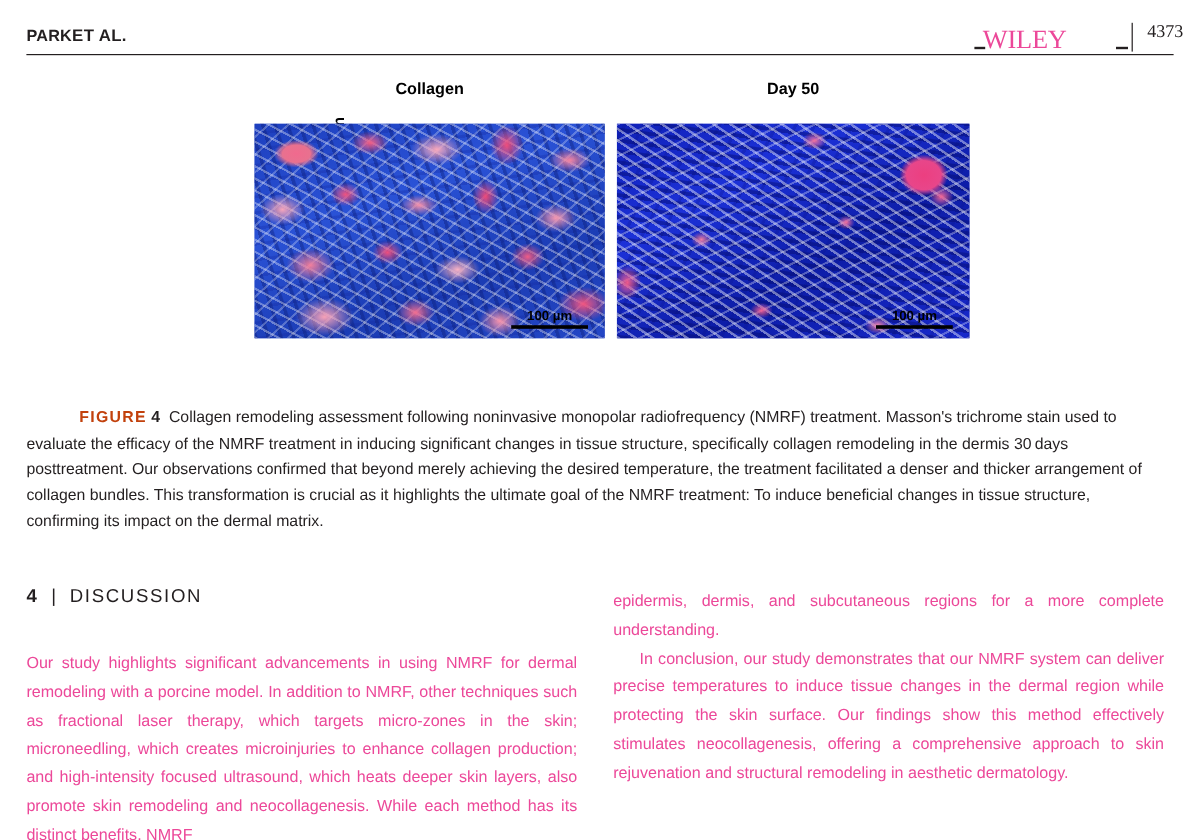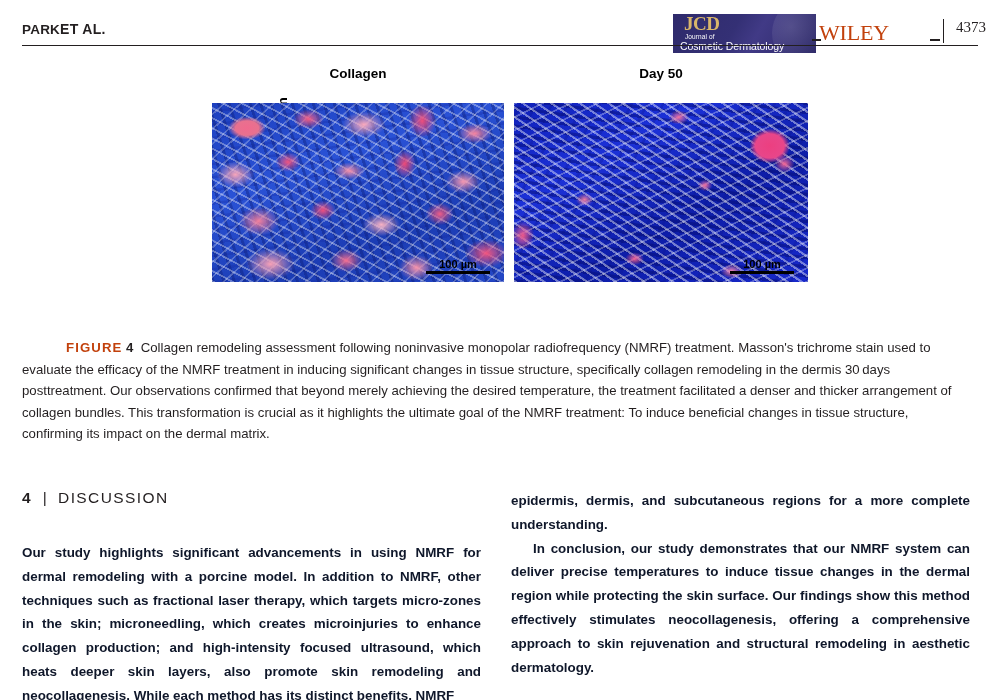--- a/index.html
+++ b/index.html
@@ -95,21 +95,21 @@
     white-space: nowrap;
   }
   .wiley-mark {
     position: absolute;
     left: 797px;
     top: 2px;
     font-family: "Liberation Serif", serif;
     font-size: 22px;
     font-weight: 400;
     letter-spacing: -0.2px;
-    color: #c2410c;
+    color: #ec4899;
     white-space: nowrap;
   }
   .wiley-dash-l {
     position: absolute;
     left: 790px;
     top: 21px;
     width: 9px;
     height: 2px;
     background: #231f20;
   }
@@ -286,44 +286,38 @@
   .section-heading .sec-bar { font-weight: 400; padding: 0 10px 0 12px; }
   .section-heading .sec-title { font-weight: 400; }
 
   
   .col {
     position: absolute;
     top: 541px;
     width: 459px;
     font-size: 13.4px;
     line-height: 23.8px;
-    color: #0f172a;
+    color: #ec4899;
     text-align: justify;
     text-justify: inter-word;
     hyphens: none;
-    font-weight: bold;
   }
   .col.left  { left: 22px; }
   .col.right { left: 511px; top: 489px; }
   .col p { margin: 0; }
   .col p.indent { text-indent: 22px; }
 </style>
 </head>
 <body>
 
 <div class="page-header">
   <div class="header-authors">
     <span>PARK</span><span class="etal">ET AL.</span>
   </div>
 
-  <div class="jcd-logo">
-    <div class="jcd-abbr">JCD</div>
-    <div class="jcd-sub1">Journal of</div>
-    <div class="jcd-sub2">Cosmetic Dermatology</div>
-  </div>
 
   <div class="wiley-dash-l"></div>
   <div class="wiley-mark">WILEY</div>
   <div class="wiley-dash-r"></div>
   <div class="page-num-divider"></div>
   <div class="page-number">4373</div>
 
   <div class="header-rule"></div>
 </div>
 

